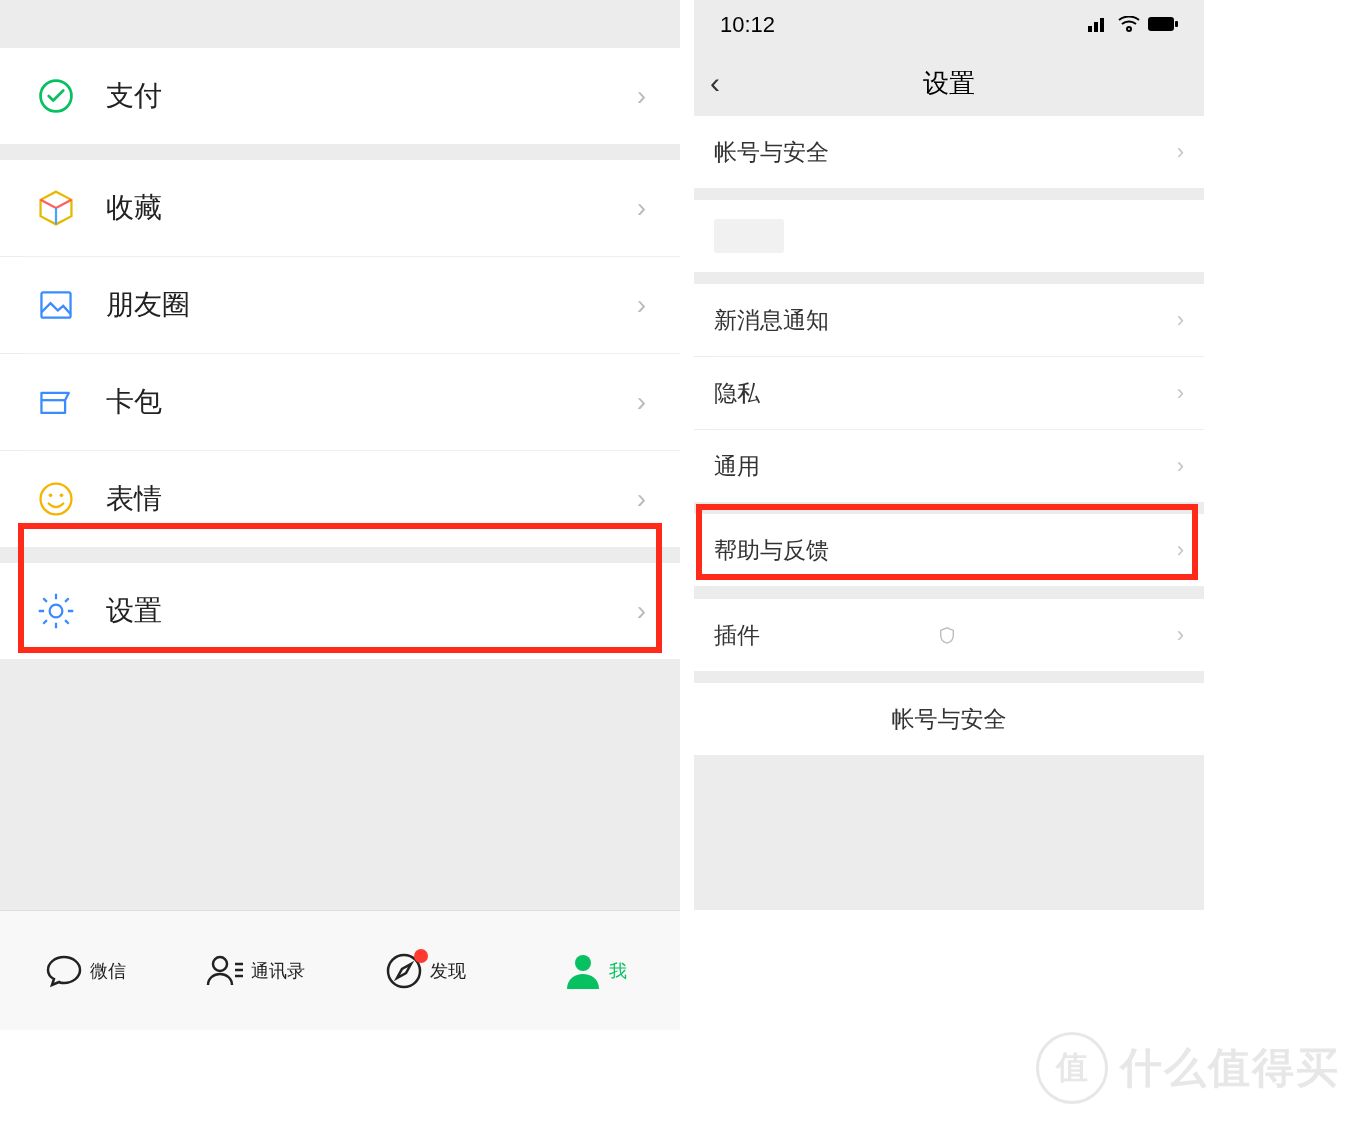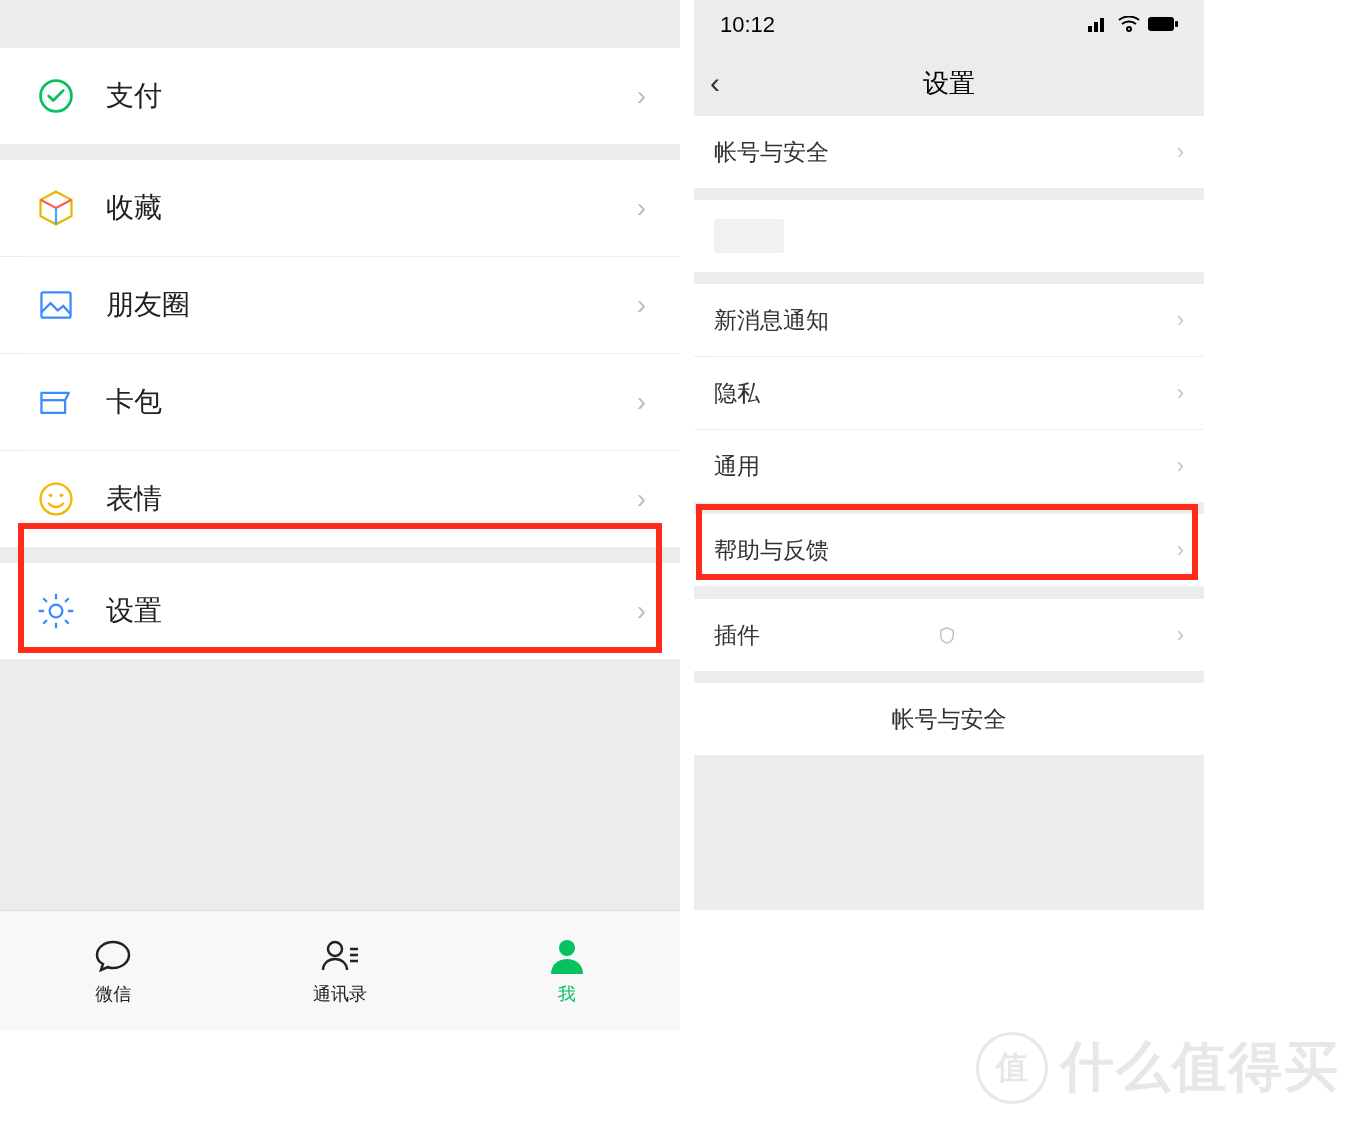--- a/index.html
+++ b/index.html
@@ -44,40 +44,40 @@
   .hl { position:absolute; border:6px solid #ff2a1a; pointer-events:none; }
 
   
   .tabbar {
     margin-top:auto;
     height: 120px;
     background:#f8f8f8;
     border-top:1px solid #ddd;
     display:flex;
   }
-  .tab { flex:1; display:flex; flex-direction:column; align-items:center; justify-content:center; gap:6px; color:#222; font-size:18px; }
+  .tab { flex:1; display:flex; flex-direction:row; align-items:center; justify-content:center; gap:6px; color:#222; font-size:18px; }
   .tab.active { color:#07c160; }
   .tab .ticon{ width:40px;height:40px; position:relative; }
 
   
   .statusbar { height:50px; display:flex; align-items:center; padding:0 26px; font-size:22px; font-weight:400; }
   .statusbar .sp { flex:1; }
   .statusbar .ind { display:flex; align-items:center; gap:8px; }
   .navbar { height:66px; background:#ececec; display:flex; align-items:center; padding:0 16px; font-size:26px; }
   .navbar .back { width:40px; font-size:30px; color:#333; }
   .navbar .title{ flex:1; text-align:center; font-size:26px; padding-right:40px; }
 
   .blur { width:70px; height:34px; background:#f1f1f1; border-radius:3px; }
   .center-row { justify-content:center; }
   .small-icon { width:20px;height:20px; margin-left:8px; display:inline-flex; align-items:center; }
 
   
   .wm { position:absolute; right:20px; bottom:20px; display:flex; align-items:center; gap:12px; opacity:.35; }
   .wm .circle{ width:72px;height:72px;border-radius:50%;border:3px solid #bbb; display:flex;align-items:center;justify-content:center;font-size:32px;color:#bbb;font-weight:700;}
-  .wm .txt{ font-size:54px; font-weight:800; color:#bbb; letter-spacing:2px;}
+  .wm .txt{ font-size:42px; font-weight:800; color:#bbb; letter-spacing:2px;}
   .reddot{position:absolute;top:-2px;right:-4px;width:14px;height:14px;background:#ff3b30;border-radius:50%;}
 </style>
 </head>
 <body>
 
 <div class="container">
 
   <div class="phone phone-left">
     <div class="gap" style="height:48px"></div>
 
@@ -172,20 +172,30 @@
       </div>
       <div class="tab">
         <span class="ticon">
           <svg viewBox="0 0 40 40" width="40" height="40">
               <circle cx="15" cy="13" r="7" fill="none" stroke="#222" stroke-width="2.5"></circle>
               <path d="M3 34c0-7 6-11 12-11s12 4 12 11" fill="none" stroke="#222" stroke-width="2.5"></path>
               <path d="M30 13h8M30 19h8M30 25h8" stroke="#222" stroke-width="2.5"></path>
             </svg>
         </span>
         <span>通讯录</span>
+      </div>
+      <div class="tab">
+        <span class="ticon">
+          <svg viewBox="0 0 40 40" width="40" height="40">
+              <circle cx="20" cy="20" r="16" fill="none" stroke="#222" stroke-width="2.5"></circle>
+              <path d="M27 13 22 22 13 27l5-9z" fill="none" stroke="#222" stroke-width="2.5"></path>
+            </svg>
+          <span class="reddot"></span>
+        </span>
+        <span>发现</span>
       </div>
       <div class="tab active">
         <span class="ticon">
           <svg viewBox="0 0 40 40" width="40" height="40">
               <circle cx="20" cy="12" r="8" fill="#07c160"></circle>
               <path d="M4 38c0-10 8-15 16-15s16 5 16 15z" fill="#07c160"></path>
             </svg>
         </span>
         <span>我</span>
       </div>

